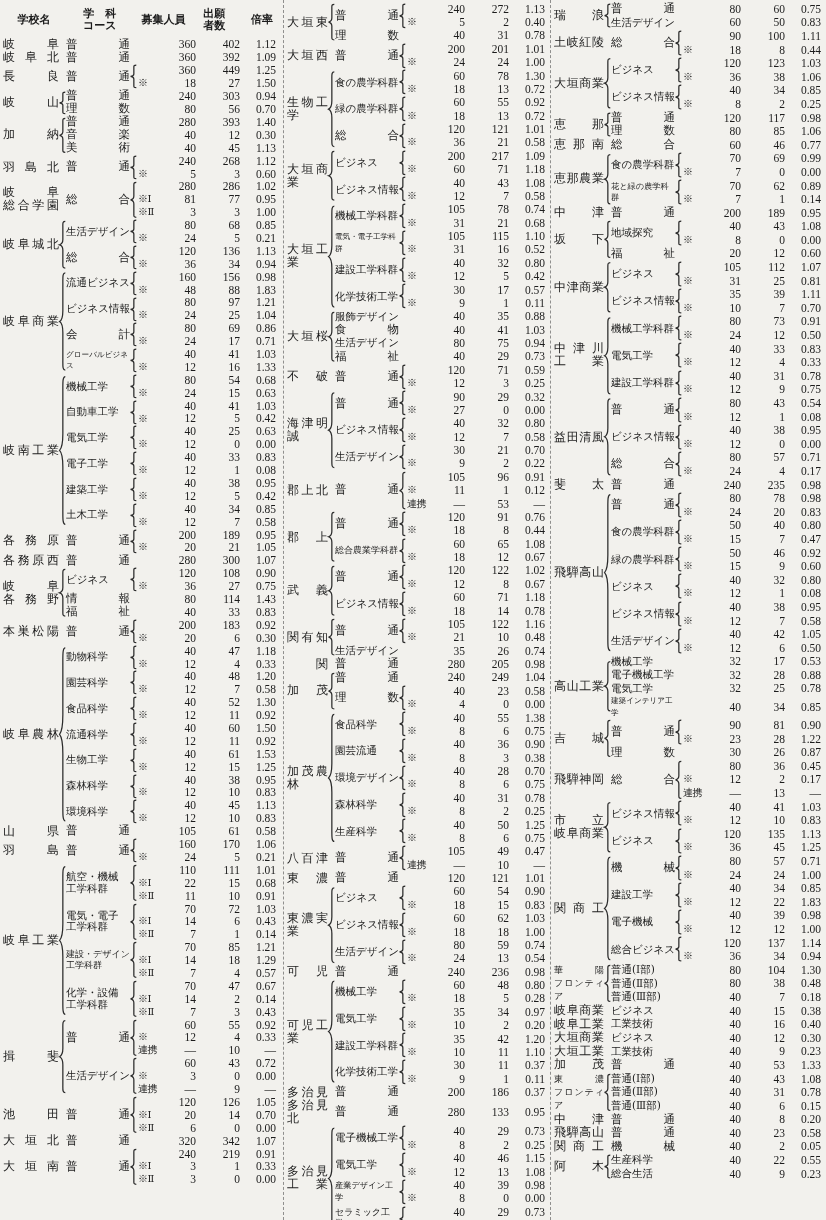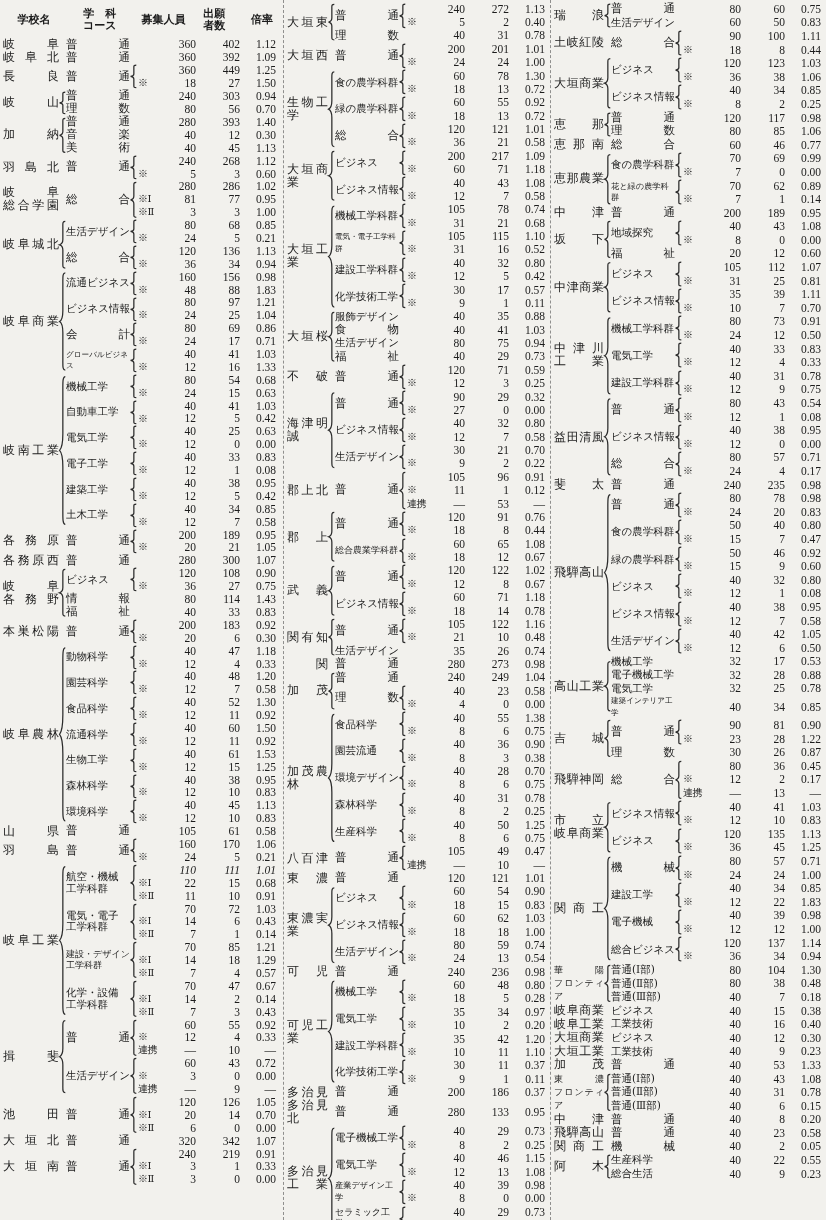--- a/index.html
+++ b/index.html
@@ -973,21 +973,21 @@
           <div class="depts">
             <div class="dept">
               <div class="dname">航空・機械
 工学科群</div>
               <div class="bracecell">
                 <svg class="brace" viewBox="0 0 10 100" preserveAspectRatio="none" style="width: 7px; height: 35.7px;">
                   <path d="M9 1 C5 1 5.5 5 5.5 11 L5.5 39 C5.5 46 3 49 0.8 50 C3 51 5.5 54 5.5 61 L5.5 89 C5.5 95 5 99 9 99" fill="none" stroke="#2b2b2b" stroke-width="1.25" vector-effect="non-scaling-stroke"></path>
                 </svg>
               </div>
               <div class="rows">
-                <div class="row" style="height: 12.9px; font-style: italic;">
+                <div class="row" style="height: 12.9px;">
                   <div class="pre"></div>
                   <div class="num recruit">110</div>
                   <div class="num apps">111</div>
                   <div class="num ratio">1.01</div>
                 </div>
                 <div class="row" style="height: 12.9px;">
                   <div class="pre">※Ⅰ</div>
                   <div class="num recruit">22</div>
                   <div class="num apps">15</div>
                   <div class="num ratio">0.68</div>
@@ -1898,21 +1898,21 @@
           <div class="sname">　関</div>
           <div class="bracecell"></div>
           <div class="depts">
             <div class="dept">
               <div class="dname wide">普通</div>
               <div class="bracecell"></div>
               <div class="rows">
                 <div class="row" style="height: 13.38px;">
                   <div class="pre"></div>
                   <div class="num recruit">280</div>
-                  <div class="num apps">273</div>
+                  <div class="num apps">205</div>
                   <div class="num ratio">0.98</div>
                 </div>
               </div>
             </div>
           </div>
         </div>
         <div class="school">
           <div class="sname">加茂</div>
           <div class="bracecell">
             <svg class="brace" viewBox="0 0 10 100" preserveAspectRatio="none" style="width: 7px; height: 36.14px;">

